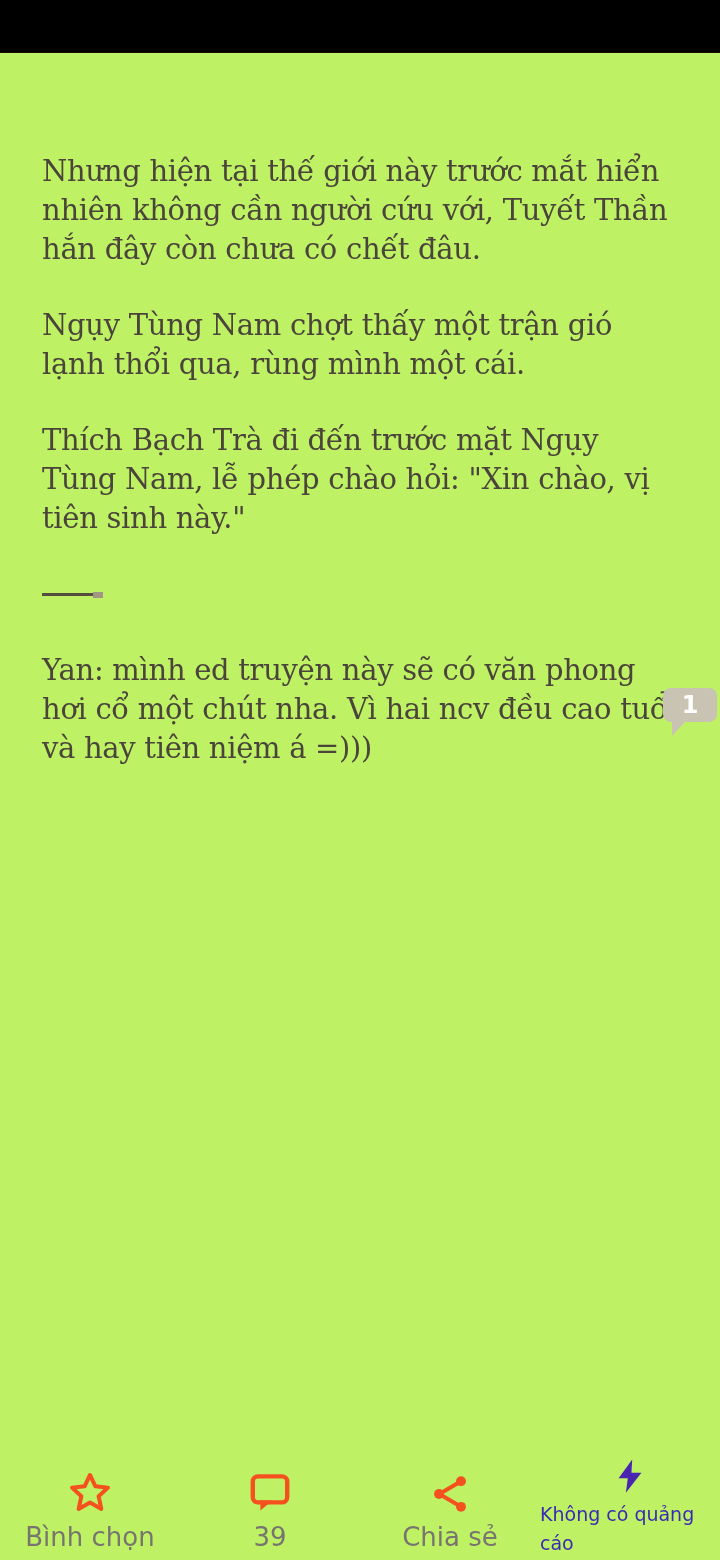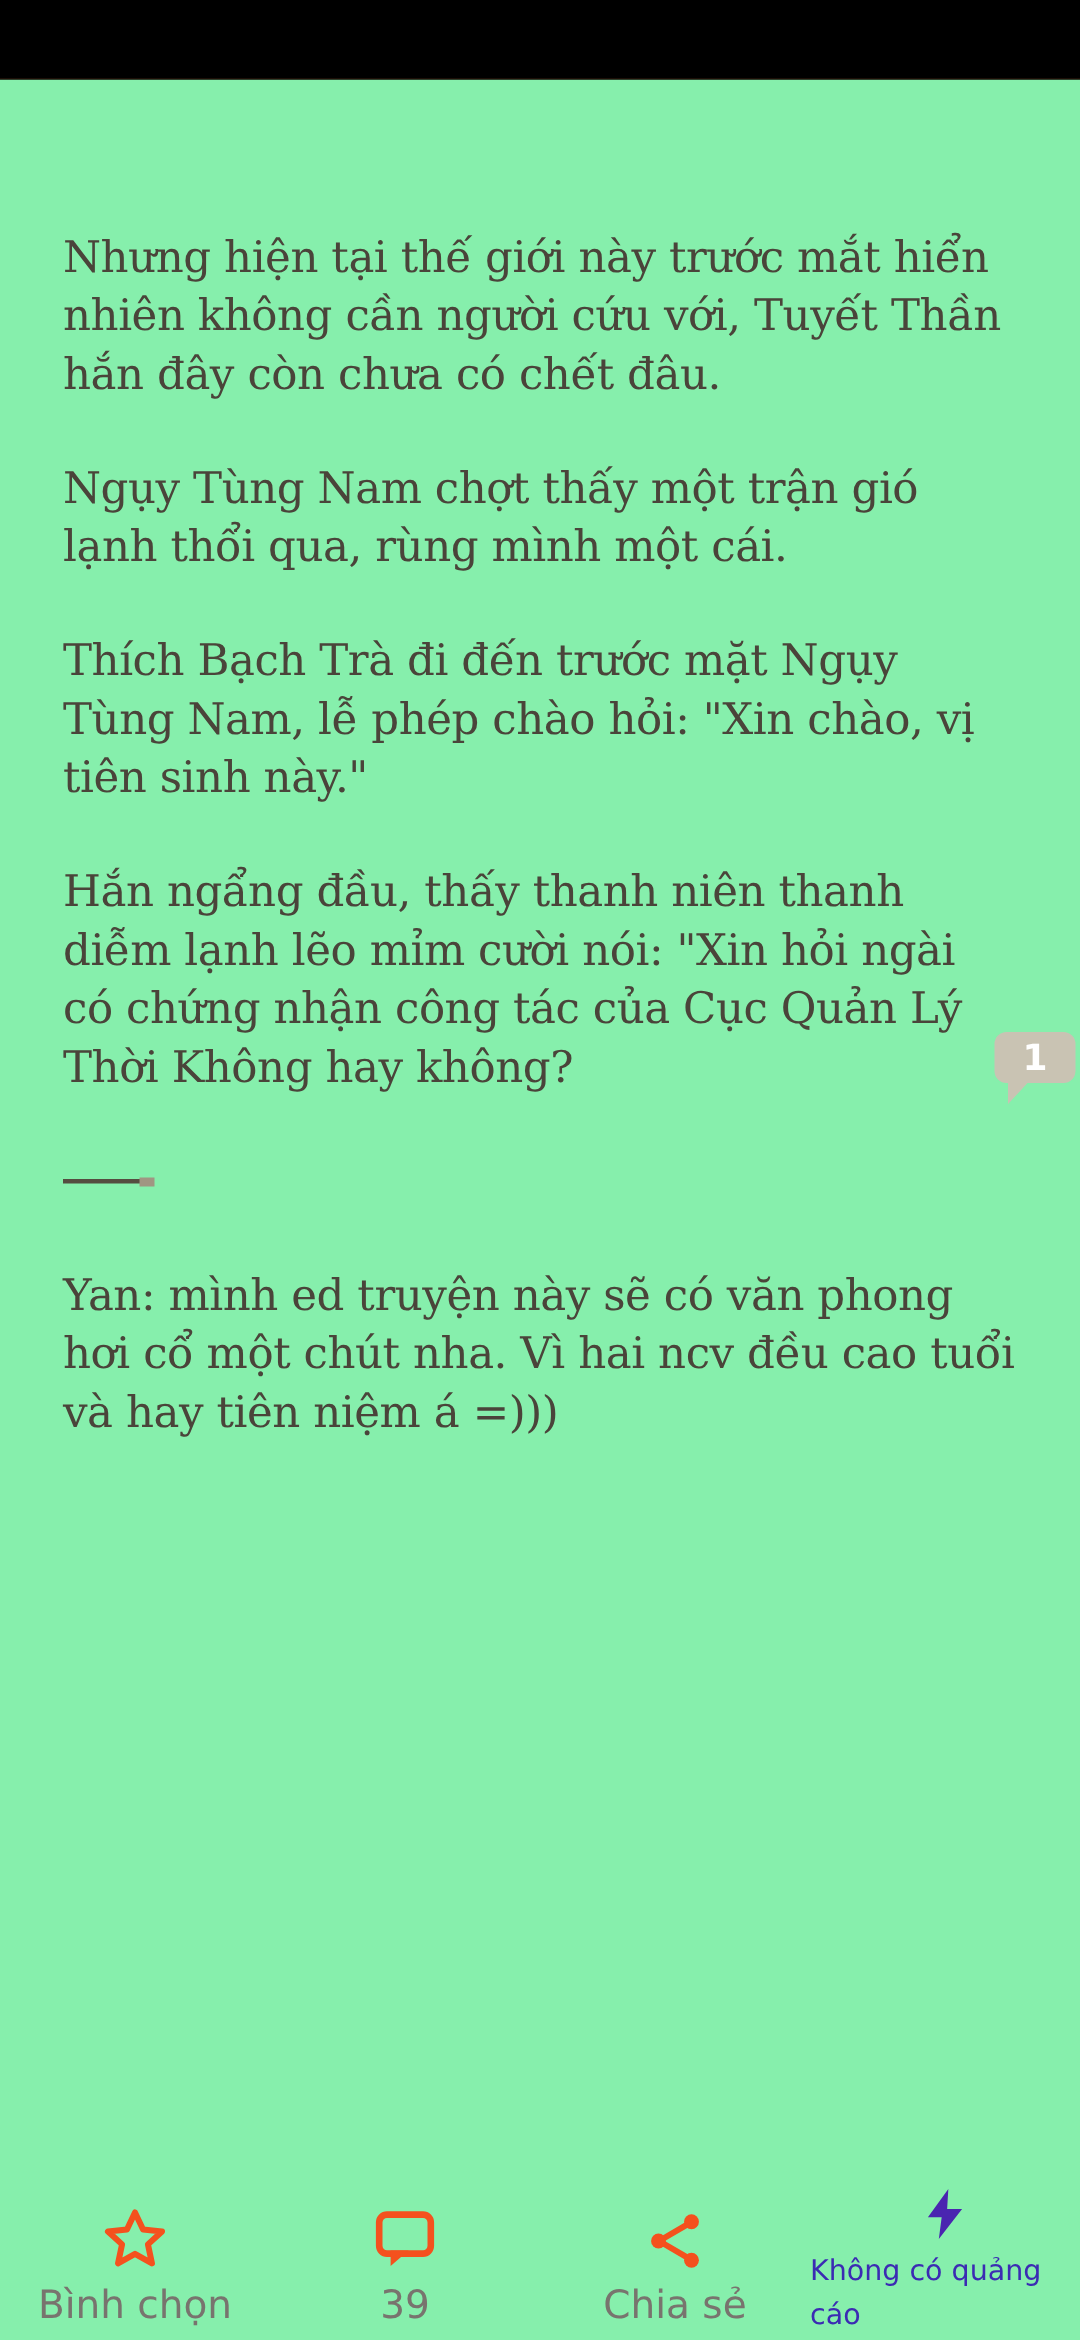--- a/index.html
+++ b/index.html
@@ -1,21 +1,21 @@
 <!DOCTYPE html>
 <html><head>
 <meta charset="utf-8">
 <style>
   html, body { margin: 0; padding: 0; background: #e8e0d0; }
   .screen {
     position: relative;
     width: 720px;
     height: 1560px;
     margin: 0 auto;
-    background: #86efac;
+    background: #bef264;
     overflow: hidden;
     font-family: "DejaVu Sans", sans-serif;
   }
   .status-bar {
     position: absolute;
     top: 0; left: 0;
     width: 720px;
     height: 52px;
     background: #000000;
     border-bottom: 1px solid #1c0e06;
@@ -121,21 +121,20 @@
 <body>
 
 <div class="screen">
 
   <div class="status-bar"></div>
 
   <div class="content">
     <p class="para">Nhưng hiện tại thế giới này trước mắt hiển nhiên không cần người cứu với, Tuyết Thần hắn đây còn chưa có chết đâu.</p>
     <p class="para">Ngụy Tùng Nam chợt thấy một trận gió lạnh thổi qua, rùng mình một cái.</p>
     <p class="para">Thích Bạch Trà đi đến trước mặt Ngụy Tùng Nam, lễ phép chào hỏi: "Xin chào, vị tiên sinh này."</p>
-    <p class="para">Hắn ngẩng đầu, thấy thanh niên thanh diễm lạnh lẽo mỉm cười nói: "Xin hỏi ngài có chứng nhận công tác của Cục Quản Lý Thời Không hay không?</p>
     <div class="divider-row">
       <span class="divider-line"></span>
       <span class="divider-cap"></span>
     </div>
     <p class="para">Yan: mình ed truyện này sẽ có văn phong hơi cổ một chút nha. Vì hai ncv đều cao tuổi và hay tiên niệm á =)))</p>
   </div>
 
   <div class="inline-comment-badge">
     <span class="inline-comment-count">1</span>
   </div>

